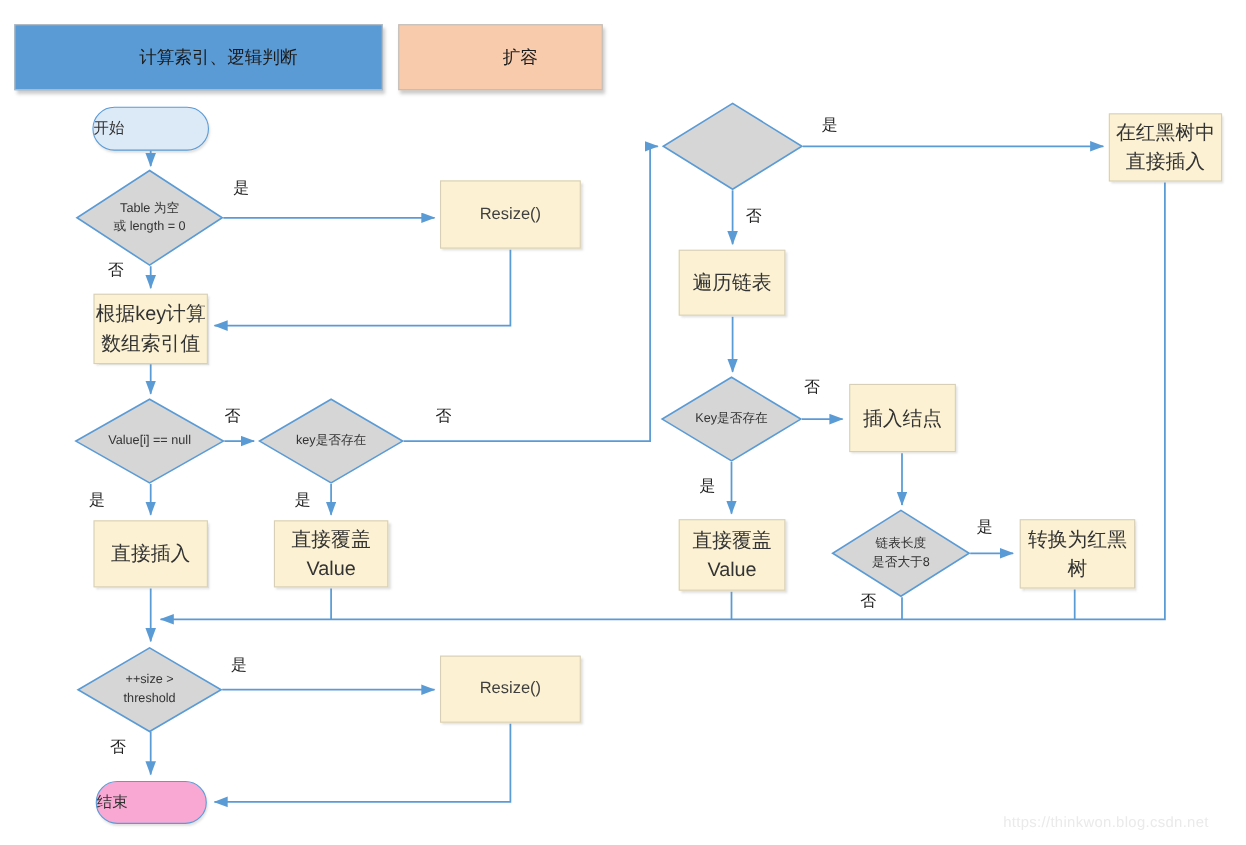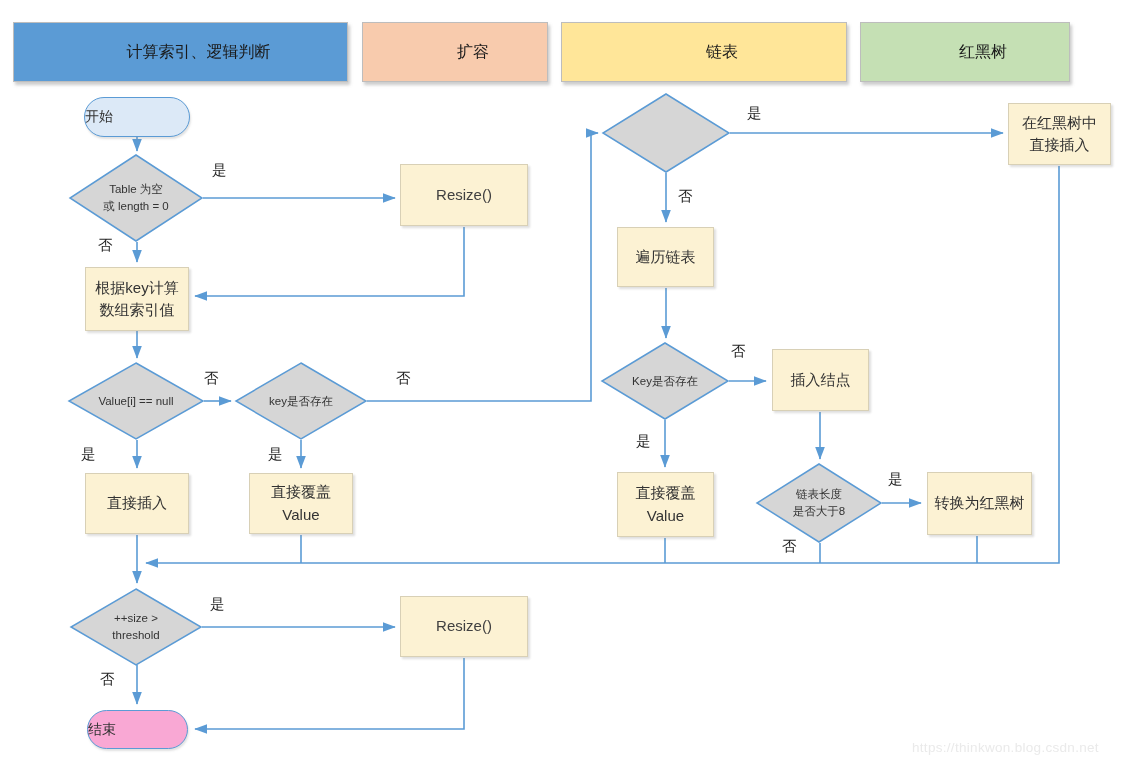--- a/index.html
+++ b/index.html
@@ -9,21 +9,21 @@
   .bar{position:absolute;height:60px;display:flex;align-items:center;justify-content:center;
        font-size:16px;color:#1a1a1a;border:1px solid #bdbdbd;box-sizing:border-box;
        box-shadow:2px 3px 3px rgba(110,110,110,.35);padding-left:36px;}
   .bar-blue{background:#5B9BD5;}
   .bar-orange{background:#F8CBAD;}
   .bar-yellow{background:#FFE699;}
   .bar-green{background:#C5E0B4;}
   .proc{position:absolute;display:flex;align-items:center;justify-content:center;
         background:#FCF2D3;border:1px solid #D8D0B6;box-sizing:border-box;
         box-shadow:2px 2px 2px rgba(140,140,140,.28);
-        font-size:15px;color:#333;text-align:center;white-space:pre-line;line-height:1.5;}
+        font-size:18px;color:#333;text-align:center;white-space:pre-line;line-height:1.5;}
   .proc.big{font-size:15px;color:#404040;}
   .pill{position:absolute;border:1.6px solid #5B9BD5;border-radius:22px;box-sizing:border-box;
         display:flex;align-items:center;justify-content:flex-start;font-size:14px;color:#333;
         box-shadow:1px 2px 2px rgba(140,140,140,.25);}
   .pill-start{background:#DCE9F7;}
   .pill-end{background:#f9a8d4;}
   .dtext{position:absolute;transform:translate(-50%,-50%);text-align:center;font-size:11.5px;
          color:#333;white-space:pre-line;line-height:1.45;width:120px;}
   .elabel{position:absolute;font-size:14.5px;color:#222;}
   .watermark{position:absolute;left:912px;top:740px;font-size:13.5px;color:#eaeaea;letter-spacing:.3px;}
@@ -31,26 +31,20 @@
 </head>
 <body>
 
 <div id="canvas">
 
   <div class="bar bar-blue" style="left:13px;top:22px;width:335px;">
       <span>计算索引、逻辑判断</span>
     </div>
   <div class="bar bar-orange" style="left:362px;top:22px;width:186px;">
       <span>扩容</span>
-    </div>
-  <div class="bar bar-yellow" style="left:561px;top:22px;width:286px;">
-      <span>链表</span>
-    </div>
-  <div class="bar bar-green" style="left:860px;top:22px;width:210px;">
-      <span>红黑树</span>
     </div>
 
   <svg class="wires" viewBox="0 0 1133 768">
     <defs>
       <marker id="arr" markerWidth="9" markerHeight="7" refX="7.5" refY="3" orient="auto">
         <path d="M0,0 L8,3 L0,6 Z" fill="#5B9BD5"></path>
       </marker>
     </defs>
     <g stroke="#5B9BD5" stroke-width="1.6" fill="none">
       <path d="M137,137 L137,151" marker-end="url(#arr)"></path>

